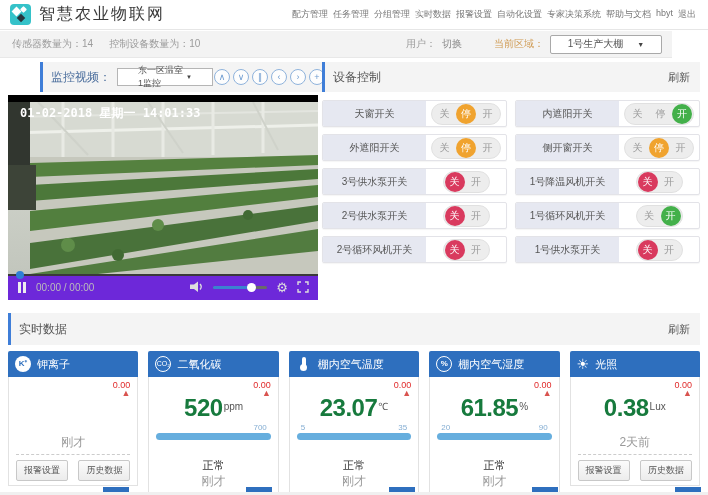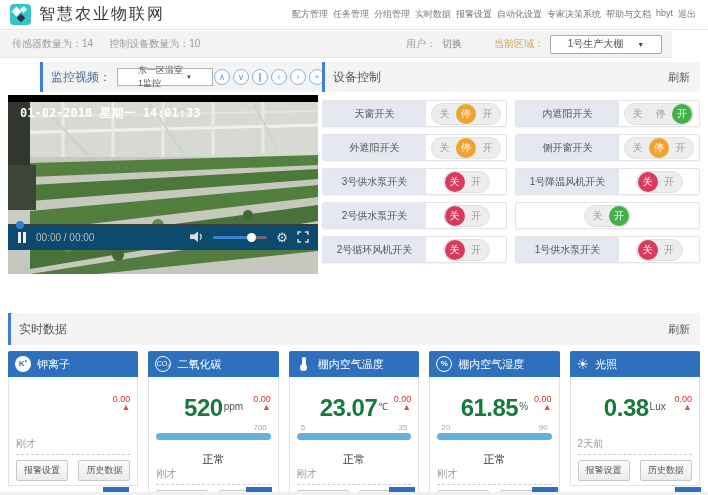--- a/index.html
+++ b/index.html
@@ -47,23 +47,23 @@
 
   .cam-select { margin-left:6px; width:96px; height:18px; background:#fff; border:1px solid #b5b5b5;
                 font-size:9px; color:#555; display:flex; align-items:center; justify-content:center;
                 padding:0 20px; cursor:pointer; }
   .cam-select .arrow { font-size:6px; color:#444; }
   .ptz { margin-left:auto; margin-right:6px; display:flex; gap:3px; }
   .ptz-btn { width:16px; height:16px; border:1px solid #8fb3dc; border-radius:50%; color:#6f9cd0;
              font-size:9px; line-height:14px; text-align:center; cursor:pointer; background:#fdfdfd; }
 
   
-  .video { position:absolute; left:8px; top:95px; width:310px; height:155px; background:#000; }
+  .video { position:absolute; left:8px; top:95px; width:310px; height:205px; background:#000; }
   .video svg { display:block; }
-  .vbar { position:absolute; left:0; bottom:0; width:310px; height:26px; background:#0c4a6e;
+  .vbar { position:absolute; left:0; bottom:0; width:310px; height:26px; background:#6d28d9;
           display:flex; align-items:center; }
   .vtrack { position:absolute; left:0; top:0; width:310px; height:2px; background:#3a3a3a; }
   .vdot { position:absolute; left:8px; top:-3px; width:8px; height:8px; border-radius:50%; background:#2f7fd6; }
   .pause-ic { display:flex; gap:2px; margin-left:10px; cursor:pointer; }
   .pause-ic i { width:3px; height:11px; background:#eee; display:block; }
   .vtime { color:#bbb; font-size:10px; margin-left:10px; }
   .vright { margin-left:auto; display:flex; align-items:center; gap:9px; margin-right:9px; }
   .vol-slider { position:relative; width:54px; height:3px; background:#6a6a6a; border-radius:2px; cursor:pointer; }
   .vol-fill { position:absolute; left:0; top:0; height:3px; width:38px; background:#3b82d0; border-radius:2px; }
   .vol-knob { position:absolute; left:34px; top:-3px; width:9px; height:9px; border-radius:50%; background:#fff; }
@@ -92,31 +92,31 @@
   .icon-solid { width:16px; height:16px; border-radius:50%; background:#fff; color:#2e6fbe;
                 font-size:8px; font-weight:bold; text-align:center; line-height:16px; flex:none; }
   .icon-outline { width:16px; height:16px; border-radius:50%; border:1px solid #fff; color:#fff;
                   font-size:7px; text-align:center; line-height:14px; flex:none; }
   .icon-thermo { width:16px; height:16px; position:relative; flex:none; }
   .icon-thermo .stem { position:absolute; left:6px; top:1px; width:4px; height:9px; background:#fff; border-radius:2px 2px 0 0; }
   .icon-thermo .bulb { position:absolute; left:4.5px; top:8px; width:7px; height:7px; background:#fff; border-radius:50%; }
   .icon-sun { color:#fff; font-size:14px; line-height:16px; flex:none; }
   .card-body { flex:1; background:#fff; border:1px solid #e2e2e2; border-top:none;
                position:relative; display:flex; flex-direction:column; padding:3px 7px 4px; }
-  .delta { position:absolute; top:17px; right:7px; text-align:right; }
+  .delta { position:absolute; top:3px; right:7px; text-align:right; }
   .delta .num { color:#e02b2b; font-size:9px; display:block; }
   .delta .tri { color:#d9534f; font-size:9px; line-height:7px; display:block; }
   .val-row { text-align:center; margin-top:14px; white-space:nowrap; }
   .val { color:#177a3d; font-size:24px; font-weight:bold; letter-spacing:-.5px; }
   .unit { color:#555; font-size:10px; vertical-align:super; margin-left:1px; }
   .range { margin-top:1px; }
   .range-labels { display:flex; justify-content:space-between; font-size:8px; color:#85aed3; padding:0 4px; }
   .range-bar { height:7px; border-radius:4px; background:#66aede; margin-top:1px; }
-  .status { text-align:center; font-size:11px; color:#333; margin-top:12px; }
-  .time { margin-top:auto; text-align:left; font-size:10px; color:#999; }
+  .status { text-align:center; font-size:11px; color:#333; margin-top:18px; }
+  .time { margin-top:auto; text-align:center; font-size:12px; color:#999; }
   .card-btns { border-top:1px dashed #ccc; margin-top:3px; padding-top:5px;
                display:flex; justify-content:space-between; }
   .cbtn { font-size:9px; color:#555; background:linear-gradient(#fbfbfb,#ececec);
           border:1px solid #c8c8c8; border-radius:2px; padding:3px 7px; cursor:pointer; white-space:nowrap; }
 
   
   .next-strip { position:absolute; top:487px; height:6px; width:26px; background:#2e6fbe; }
   .bottom-gray { position:absolute; left:0; top:492px; width:708px; height:3px; background:#f0f0f0; }
 </style>
 </head>
@@ -304,20 +304,21 @@
     <div class="dev-row">
       <div class="dev-label">2号供水泵开关</div>
       <div class="dev-sw-wrap">
         <div class="pill">
           <span class="opt active" style="background: rgb(217, 58, 94);">关</span>
           <span class="opt">开</span>
         </div>
       </div>
     </div>
     <div class="dev-row">
+      <div class="dev-label">1号循环风机开关</div>
       <div class="dev-sw-wrap">
         <div class="pill">
           <span class="opt">关</span>
           <span class="opt active" style="background: rgb(67, 176, 74);">开</span>
         </div>
       </div>
     </div>
     <div class="dev-row">
       <div class="dev-label">2号循环风机开关</div>
       <div class="dev-sw-wrap">

